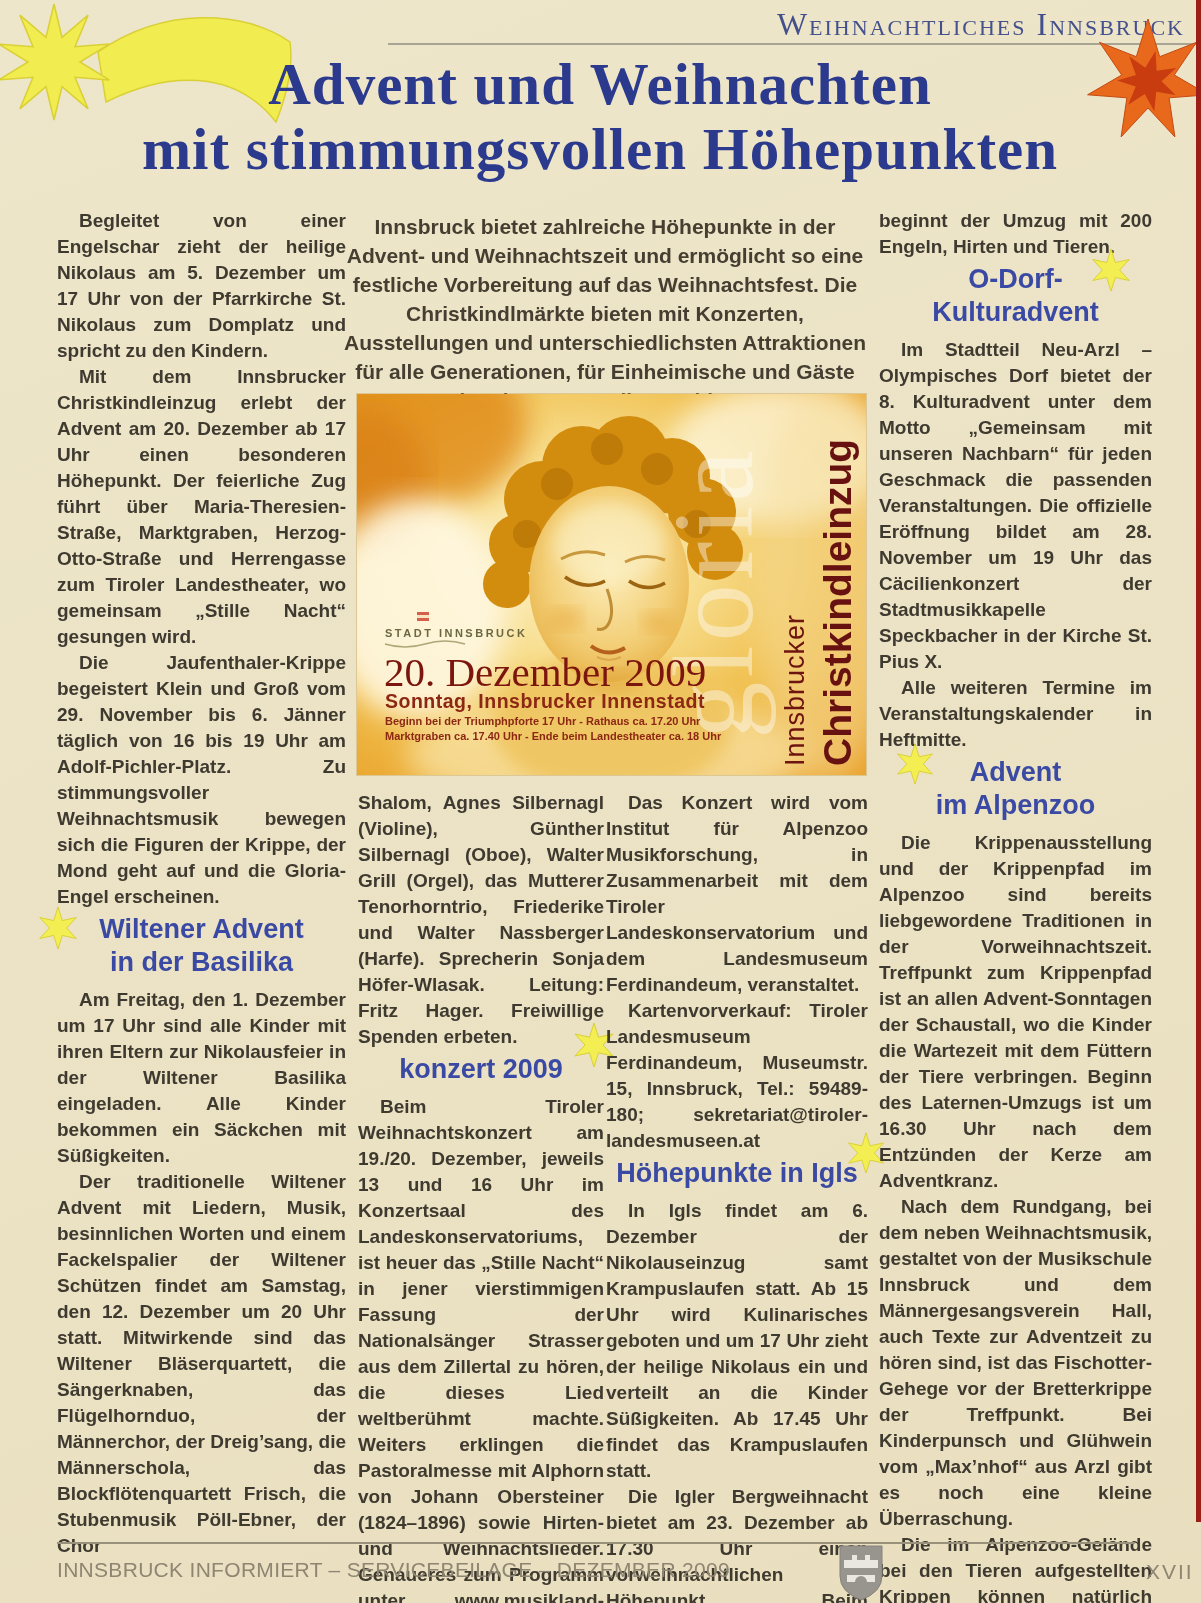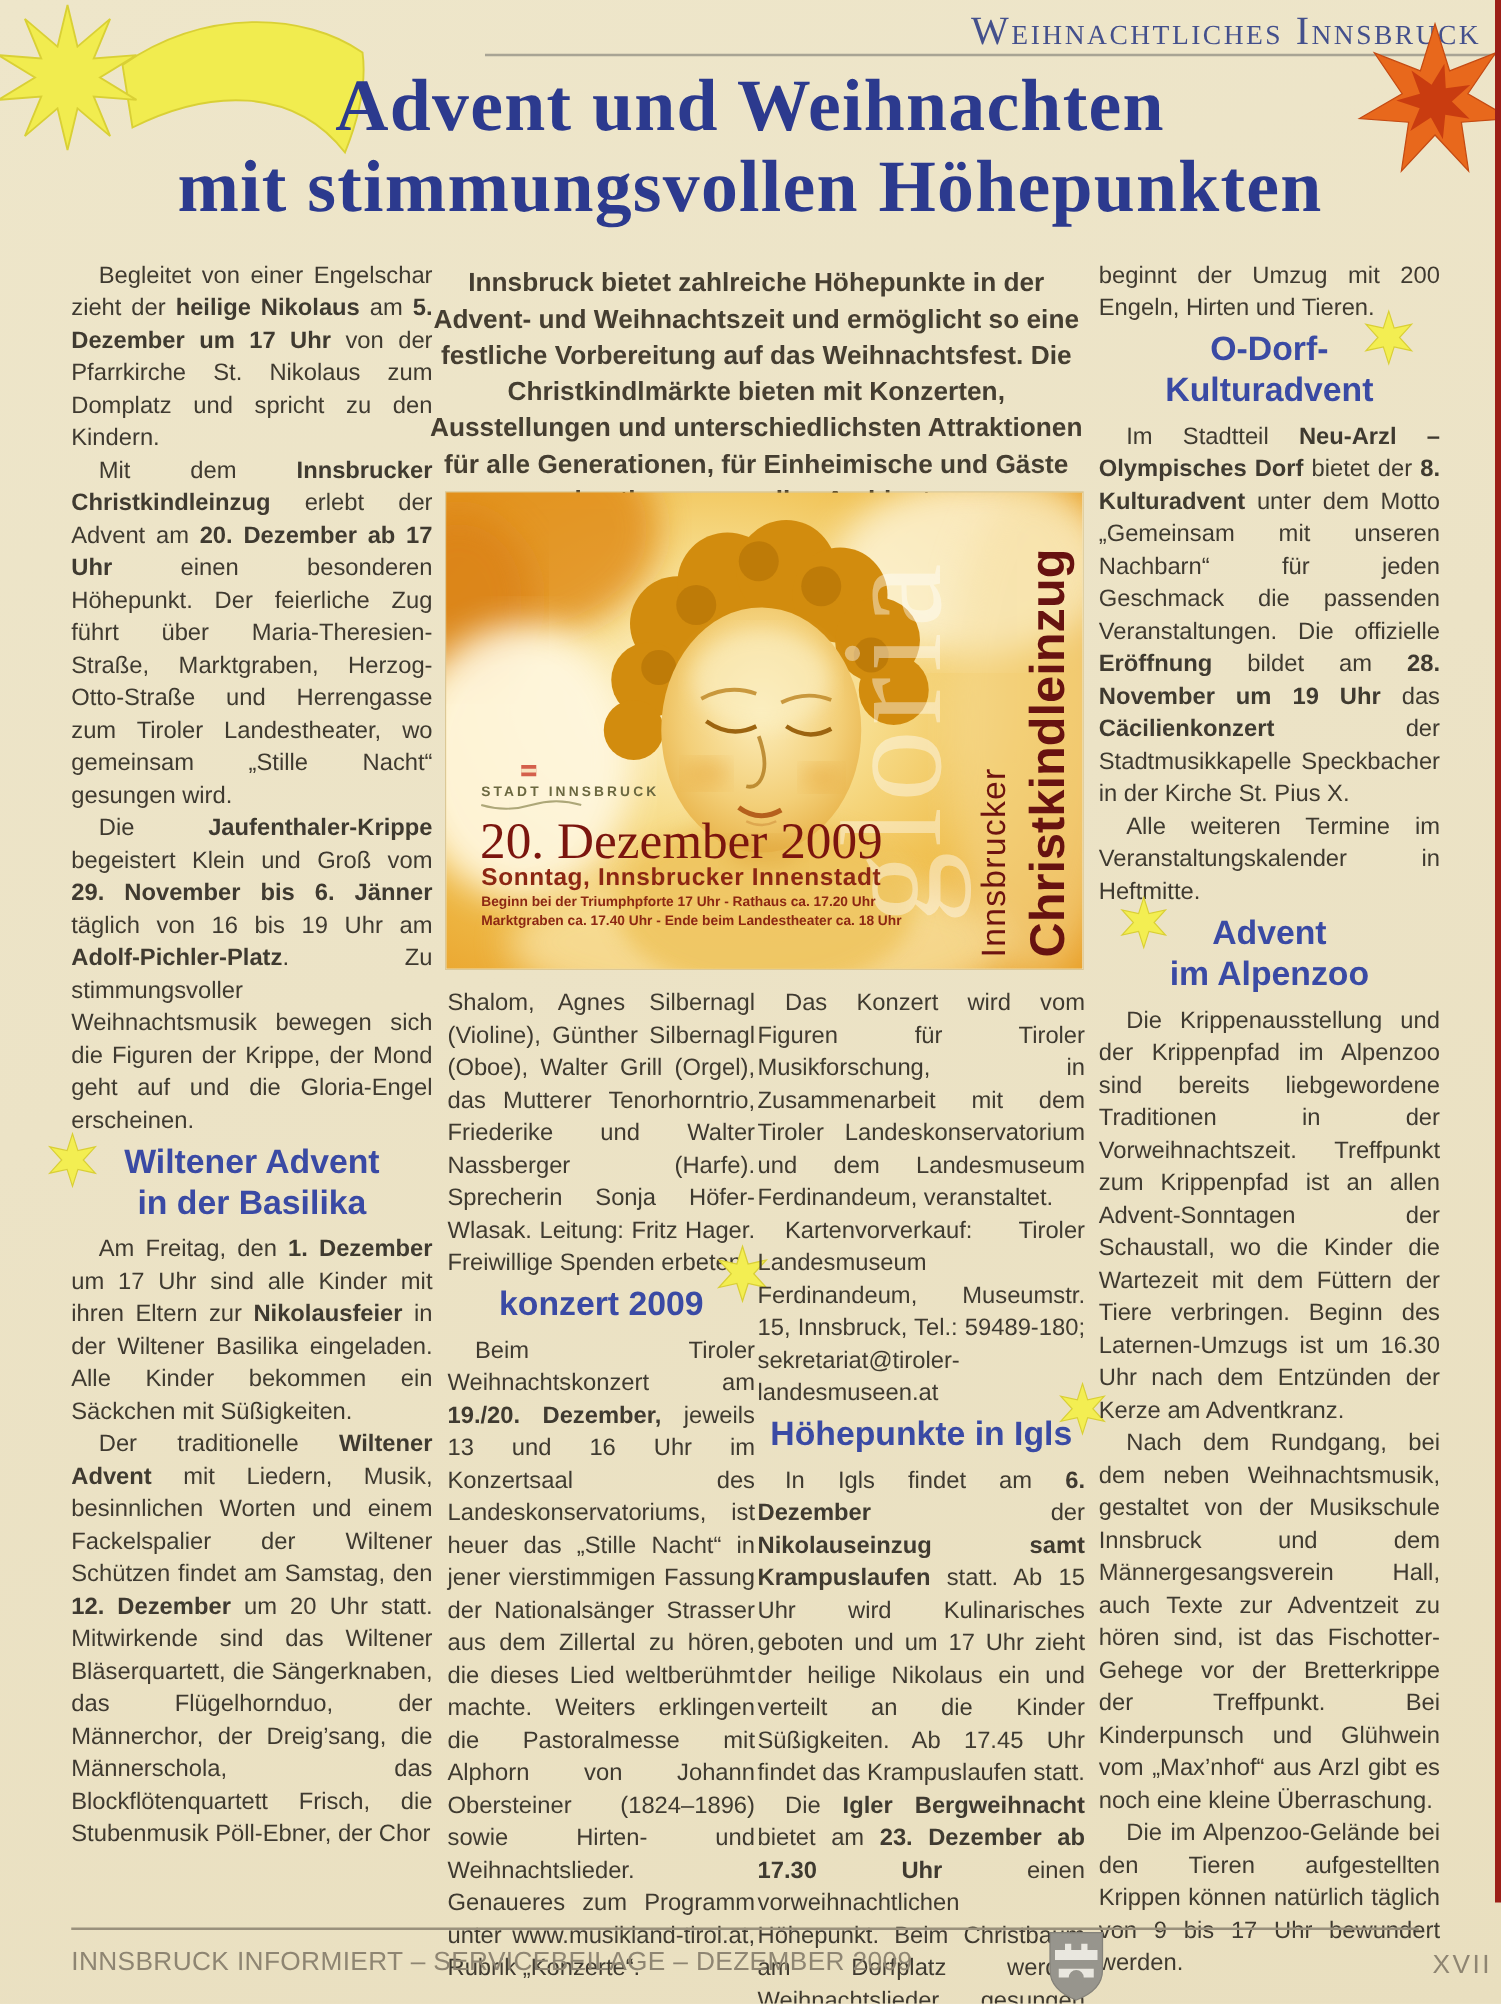--- a/index.html
+++ b/index.html
@@ -12,21 +12,21 @@
   .kicker-rule{position:absolute;top:43px;left:388px;right:0;height:2px;background:#a8a494;}
   .title{position:absolute;top:52px;left:0;width:1180px;text-align:center;
          font-family:"Liberation Serif",serif;font-weight:bold;color:#2c3a8e;
          font-size:59px;line-height:65px;letter-spacing:1px;margin-left:10px;}
   .title span{display:block;}
   
   .comet{position:absolute;left:-6px;top:2px;}
   .orange-star{position:absolute;right:-22px;top:6px;}
   
   .col{position:absolute;color:#3f3a30;font-size:19px;line-height:26px;text-align:justify;}
-  .col p{margin:0;text-indent:22px;overflow-wrap:anywhere;}
+  .col p{margin:0;text-indent:22px;overflow-wrap:anywhere;font-weight:bold;}
   .col p.noindent{text-indent:0;}
   #col1{left:57px;top:208px;width:289px;}
   #col2{left:358px;top:790px;width:246px;}
   #col3{left:606px;top:790px;width:262px;}
   #col4{left:879px;top:208px;width:273px;}
   .intro{position:absolute;left:338px;top:212px;width:534px;font-weight:bold;
          text-align:center;font-size:21px;line-height:29px;color:#453e31;}
   .h{position:relative;color:#3a4aa4;font-weight:bold;font-size:27px;line-height:33px;
      text-align:center;margin:3px 0 8px;}
   .h span{display:block;text-indent:0;}
@@ -171,21 +171,21 @@
     <h3 class="h">
       <svg class="star star-c2" width="48" height="48" viewBox="0 0 48 48">
         <polygon fill="#f3ee52" stroke="#d9cf35" stroke-width="1" points="24,2 28.5,16.21 43.05,13 33,24 43.05,35 28.5,31.79 24,46 19.5,31.79 4.95,35 15,24 4.95,13 19.5,16.21"></polygon>
       </svg>
       <span>konzert 2009</span>
     </h3>
     <p>Beim Tiroler Weihnachtskonzert am <b>19./20. Dezember,</b> jeweils 13 und 16 Uhr im Konzertsaal des Landeskonservatoriums, ist heuer das „Stille Nacht“ in jener vierstimmigen Fassung der Nationalsänger Strasser aus dem Zillertal zu hören, die dieses Lied weltberühmt machte. Weiters erklingen die Pastoralmesse mit Alphorn von Johann Obersteiner (1824–1896) sowie Hirten- und Weihnachtslieder. Genaueres zum Programm unter www.musikland-tirol.at, Rubrik „Konzerte“.</p>
   </div>
 
   <div id="col3" class="col">
-    <p>Das Konzert wird vom Figuren für Tiroler Musikforschung, in Zusammenarbeit mit dem Tiroler Landeskonservatorium und dem Landesmuseum Ferdinandeum, veranstaltet.</p>
+    <p>Das Konzert wird vom Institut für Alpenzoo Musikforschung, in Zusammenarbeit mit dem Tiroler Landeskonservatorium und dem Landesmuseum Ferdinandeum, veranstaltet.</p>
     <p>Kartenvorverkauf: Tiroler Landesmuseum Ferdinandeum, Museumstr. 15, Innsbruck, Tel.: 59489-180; sekretariat@tiroler-landesmuseen.at</p>
     <h3 class="h">
       <svg class="star star-c3" width="44" height="44" viewBox="0 0 48 48">
         <polygon fill="#f3ee52" stroke="#d9cf35" stroke-width="1" points="24,2 28.5,16.21 43.05,13 33,24 43.05,35 28.5,31.79 24,46 19.5,31.79 4.95,35 15,24 4.95,13 19.5,16.21"></polygon>
       </svg>
       <span>Höhepunkte in Igls</span>
     </h3>
     <p>In Igls findet am <b>6. Dezember</b> der <b>Nikolauseinzug samt Krampuslaufen</b> statt. Ab 15 Uhr wird Kulinarisches geboten und um 17 Uhr zieht der heilige Nikolaus ein und verteilt an die Kinder Süßigkeiten. Ab 17.45 Uhr findet das Krampuslaufen statt.</p>
     <p>Die <b>Igler Bergweihnacht</b> bietet am <b>23. Dezember ab 17.30 Uhr</b> einen vorweihnachtlichen Höhepunkt. Beim Christbaum am Dorfplatz werden Weihnachtslieder gesungen und ab 18 Uhr</p>
   </div>

